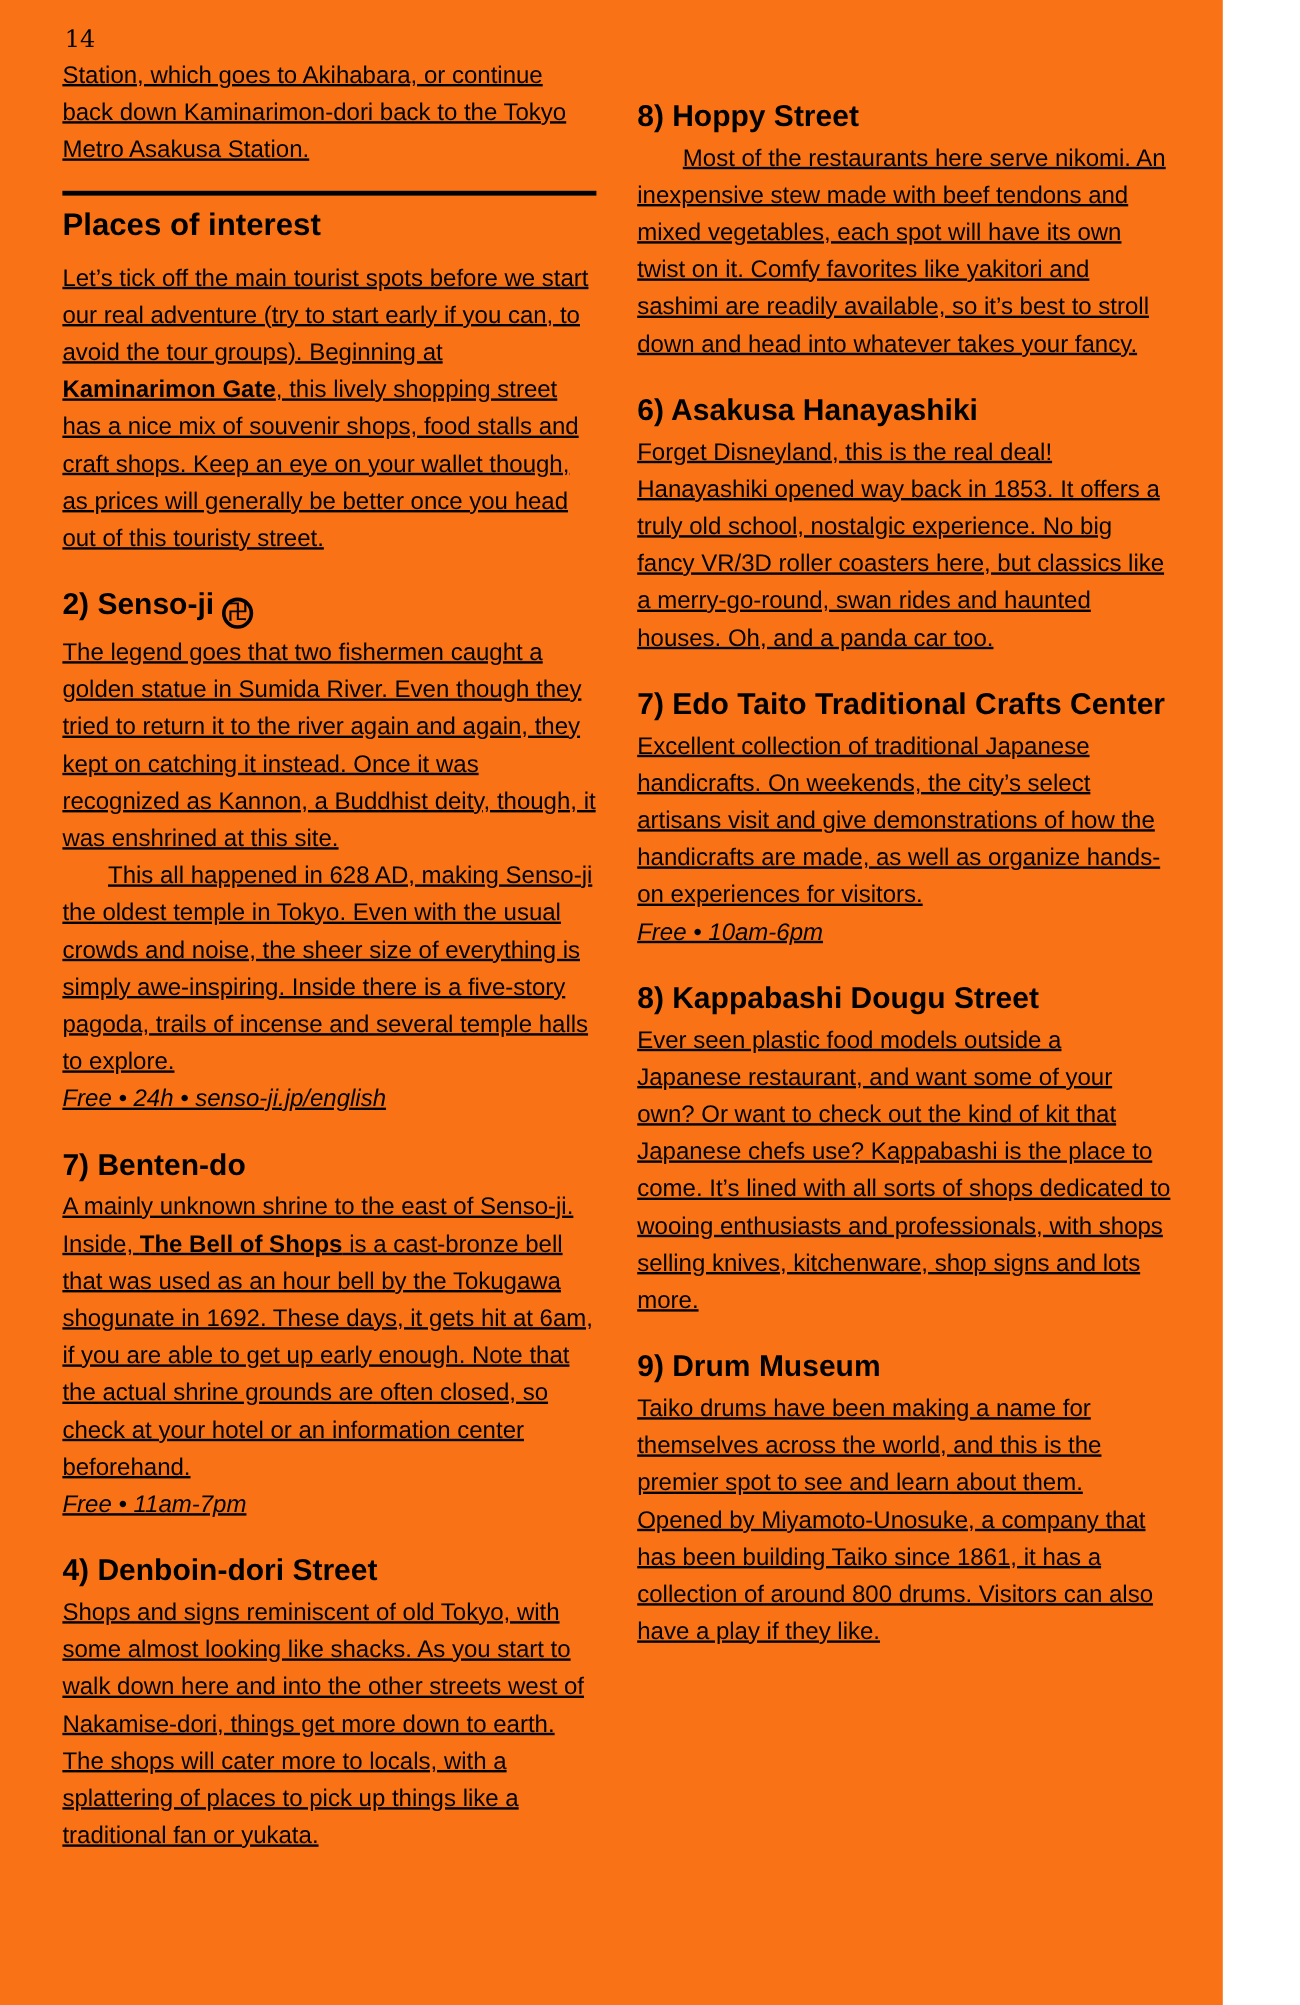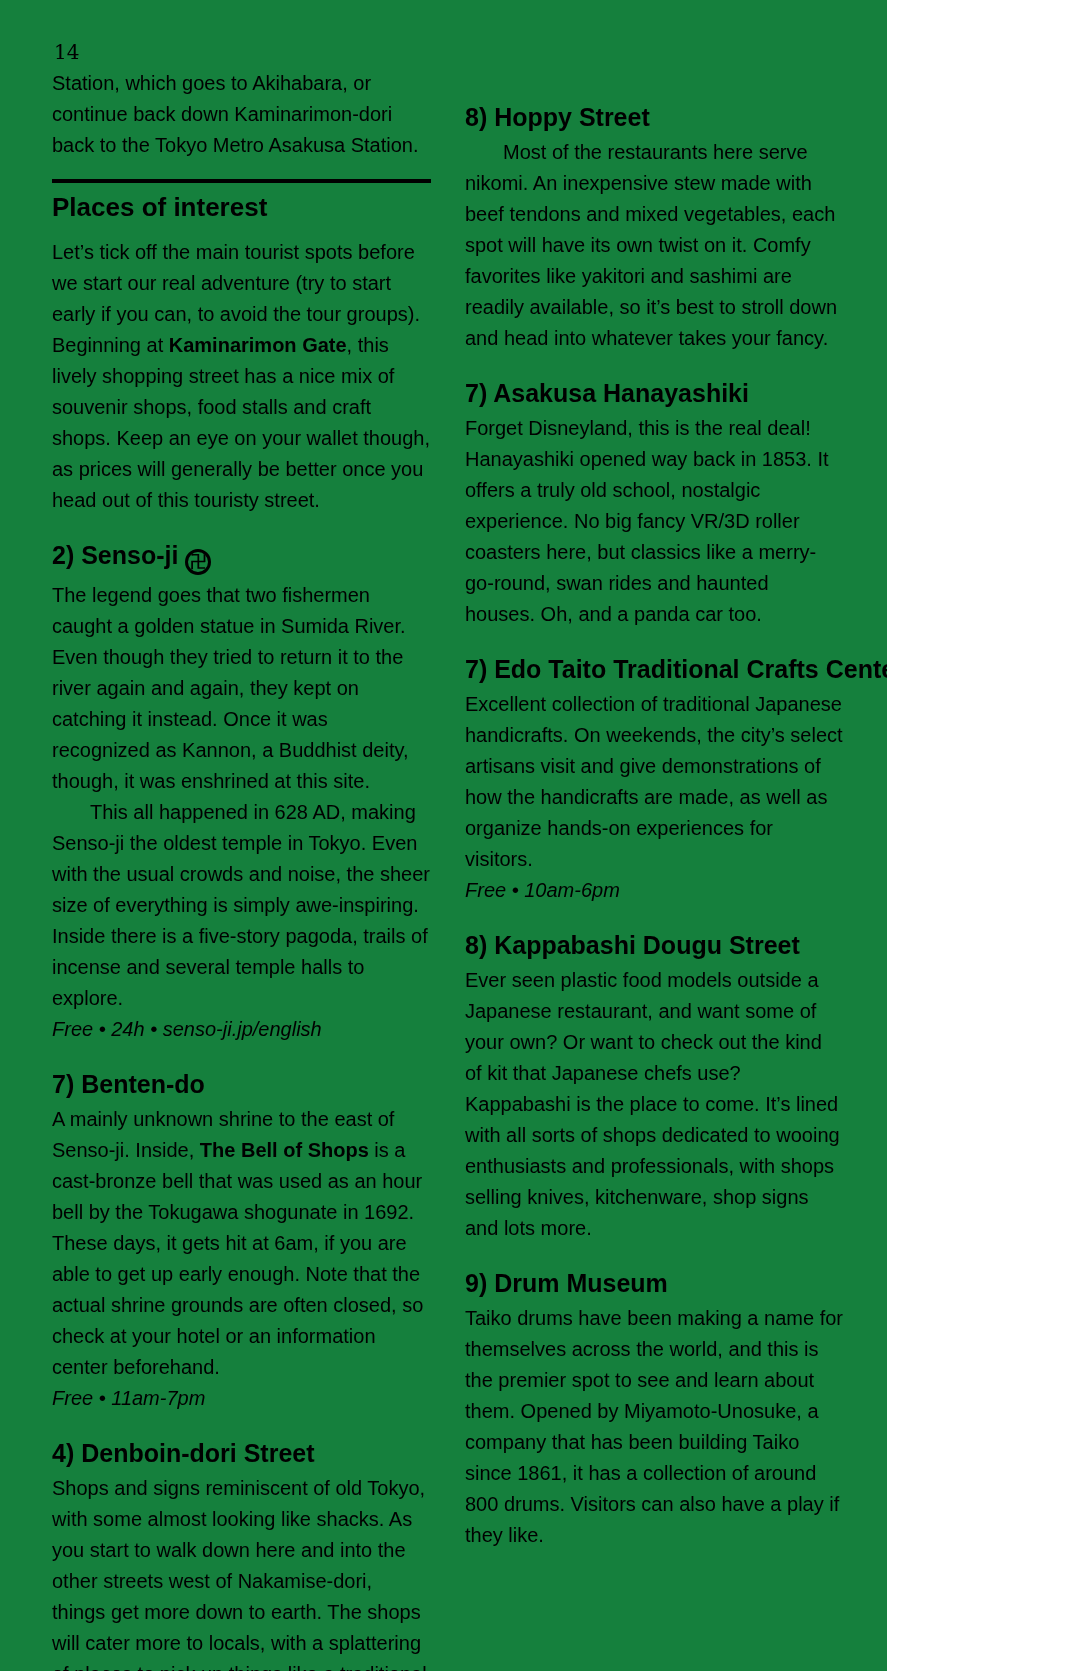--- a/index.html
+++ b/index.html
@@ -1,37 +1,37 @@
 <!DOCTYPE html>
 <html><head>
 <meta charset="utf-8">
 <style>
   html, body { margin: 0; padding: 0; background: #ffffff; }
   .page {
-    width: 887px;
+    width: 1019px;
     height: 1671px;
-    background: #15803d;
+    background: #f97316;
     color: #000;
     box-sizing: border-box;
-    padding: 40px 43px 30px 52px;
+    padding: 20px 43px 30px 52px;
     font-family: "Liberation Sans", sans-serif;
     font-size: 20px;
     line-height: 31px;
     overflow: hidden;
   }
   .page-number {
     font-family: "DejaVu Serif", serif;
     font-size: 20px;
     line-height: 24px;
     margin: 0 0 4px 2px;
   }
   .columns { display: flex; gap: 34px; align-items: flex-start; }
   .col { flex: 1 1 0; min-width: 0; }
   .col-right { padding-top: 14px; }
-  p { margin: 0; }
+  p { margin: 0; text-decoration: underline; }
   p.indent { text-indent: 38px; }
   p.meta { font-style: italic; }
   .rule {
     border: none;
     border-top: 4px solid #000;
     margin: 18px 0 10px;
   }
   h2 {
     font-family: "Liberation Sans", sans-serif;
     font-size: 26px;
@@ -96,21 +96,21 @@
           <h3><span>4) Denboin-dori Street</span></h3>
           <p><span>Shops and signs reminiscent of old Tokyo, with some almost looking like shacks. As you start to walk down here and into the other streets west of Nakamise-dori, things get more down to earth. The shops will cater more to locals, with a splattering of places to pick up things like a traditional fan or yukata.</span></p>
         </section>
       </div>
     <div class="col col-right" id="col-right">
         <section>
           <h3><span>8) Hoppy Street</span></h3>
           <p class="indent"><span>Most of the restaurants here serve nikomi. An inexpensive stew made with beef tendons and mixed vegetables, each spot will have its own twist on it. Comfy favorites like yakitori and sashimi are readily available, so it’s best to stroll down and head into whatever takes your fancy.</span></p>
         </section>
         <section>
-          <h3><span>7) Asakusa Hanayashiki</span></h3>
+          <h3><span>6) Asakusa Hanayashiki</span></h3>
           <p><span>Forget Disneyland, this is the real deal! Hanayashiki opened way back in 1853. It offers a truly old school, nostalgic experience. No big fancy VR/3D roller coasters here, but classics like a merry-go-round, swan rides and haunted houses. Oh, and a panda car too.</span></p>
         </section>
         <section>
           <h3><span>7) Edo Taito Traditional Crafts Center</span></h3>
           <p><span>Excellent collection of traditional Japanese handicrafts. On weekends, the city’s select artisans visit and give demonstrations of how the handicrafts are made, as well as organize hands-on experiences for visitors.</span></p>
           <p class="meta">Free • 10am-6pm</p>
         </section>
         <section>
           <h3><span>8) Kappabashi Dougu Street</span></h3>
           <p><span>Ever seen plastic food models outside a Japanese restaurant, and want some of your own? Or want to check out the kind of kit that Japanese chefs use? Kappabashi is the place to come. It’s lined with all sorts of shops dedicated to wooing enthusiasts and professionals, with shops selling knives, kitchenware, shop signs and lots more.</span></p>

